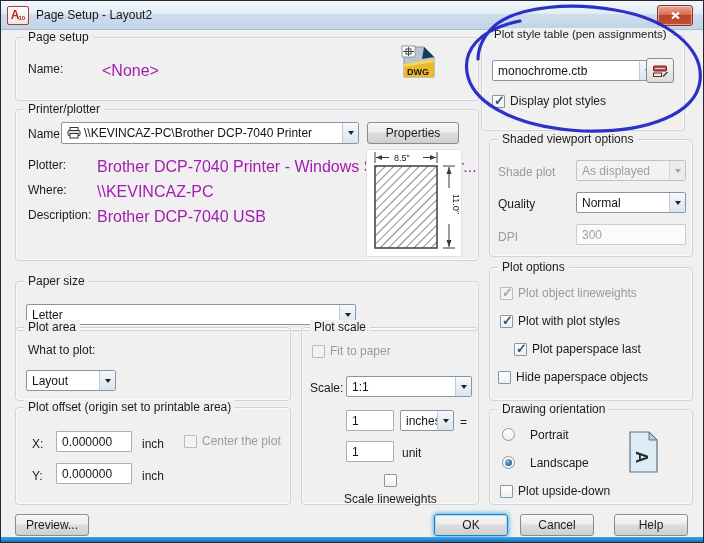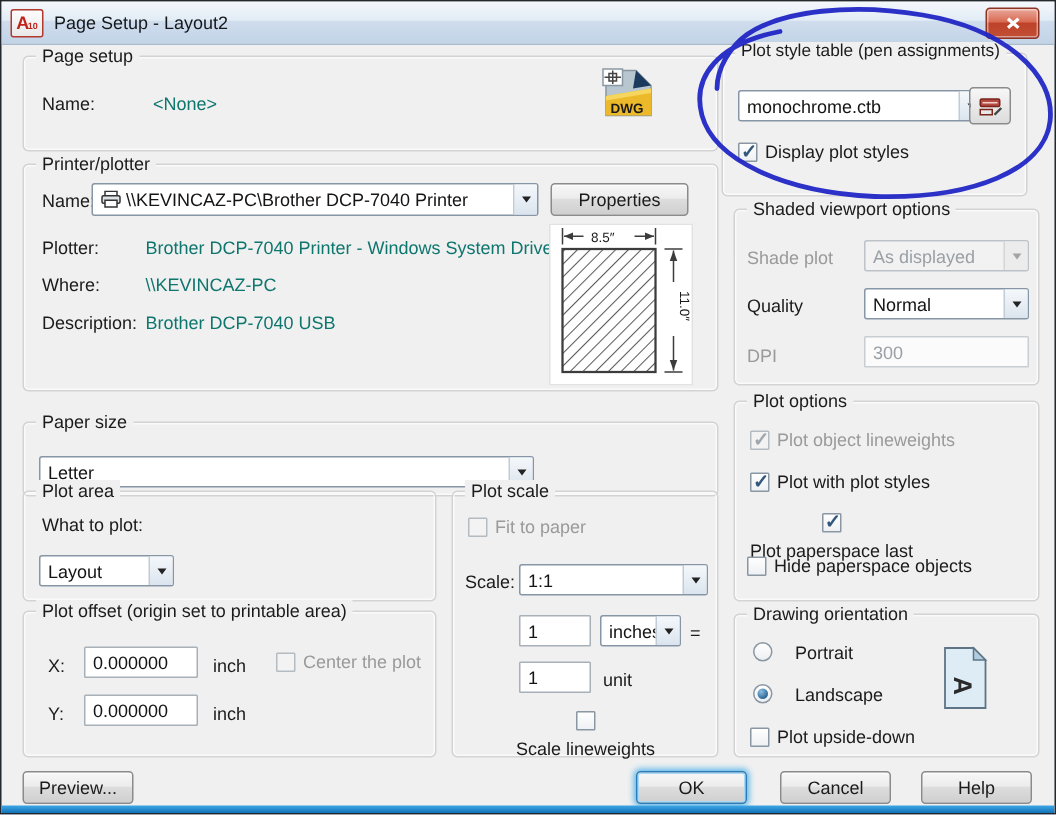--- a/index.html
+++ b/index.html
@@ -17,21 +17,21 @@
     background:linear-gradient(#e9a89b 0%,#d96b52 45%,#bd4229 50%,#c24f35 100%);
     border:1px solid #8e3222;display:flex;align-items:center;justify-content:center;
     box-shadow:inset 0 0 0 1px rgba(255,255,255,.45);}
   
   .grp{position:absolute;border:1px solid #d3d3d3;border-radius:4px;box-sizing:border-box;
     box-shadow:inset 0 0 0 1px rgba(255,255,255,.65);}
   .grp>.glabel{position:absolute;top:-8px;left:8px;background:#f0f0f0;padding:0 4px;
     font-size:12px;color:#1b1b1b;white-space:nowrap;}
   .lab{position:absolute;font-size:12px;color:#1b1b1b;white-space:nowrap;}
   .lab.dis{color:#9a9a9a;}
-  .val{position:absolute;font-size:12px;color:#0f766e;white-space:nowrap;}
+  .val{position:absolute;font-size:16px;color:#a21caf;white-space:nowrap;}
   
   .combo{position:absolute;background:#fff;border:1px solid #8796a6;border-radius:2px;
     display:flex;align-items:center;font-size:12px;color:#141414;box-sizing:border-box;padding-left:5px;}
   .combo .ctext{flex:1;white-space:nowrap;overflow:hidden;}
   .combo .abox{width:15px;align-self:stretch;display:flex;align-items:center;justify-content:center;
     background:linear-gradient(#f4f8fb,#dbe4ee);border-left:1px solid #c2ccd6;}
   .arr{width:0;height:0;border-left:3.5px solid transparent;border-right:3.5px solid transparent;border-top:4px solid #222;}
   .combo.dis{background:#f2f2f2;border-color:#bcc2c8;color:#9aa0a6;}
   .combo.dis .abox{background:#ececec;border-left-color:#d6d6d6;}
   .combo.dis .arr{border-top-color:#a4a4a4;}
@@ -261,21 +261,21 @@
   <div class="grp" style="left:488px;top:266px;width:204px;height:134px;">
     <span class="glabel">Plot options</span>
     <div class="ck dis checked" style="left:10px;top:18px;">
       <span class="box"></span>
       <span>Plot object lineweights</span>
     </div>
     <div class="ck checked" style="left:10px;top:46px;">
       <span class="box"></span>
       <span>Plot with plot styles</span>
     </div>
-    <div class="ck checked" style="left:10px;top:74px;flex-direction:column;">
+    <div class="ck checked" style="left:24px;top:74px;">
       <span class="box"></span>
       <span>Plot paperspace last</span>
     </div>
     <div class="ck" style="left:8px;top:102px;">
       <span class="box"></span>
       <span>Hide paperspace objects</span>
     </div>
   </div>
 
   <div class="grp" style="left:488px;top:408px;width:204px;height:96px;">
@@ -295,21 +295,21 @@
     <svg class="orient-icon" style="left:138px;top:20px;" width="32" height="44" viewBox="0 0 32 44">
       <polygon points="2,2 21,2 29,10 29,42 2,42" fill="#ddecf5" stroke="#5f7486" stroke-width="1.2"></polygon>
       <polygon points="21,2 29,10 21,10" fill="#b0cde0" stroke="#5f7486" stroke-width="1"></polygon>
       <text x="10" y="33" font-size="17" font-weight="bold" fill="#2a2a2a" font-family="Liberation Sans, sans-serif" transform="rotate(90 15 26)">A</text>
     </svg>
   </div>
 
   <div class="btn" style="left:14px;top:513px;width:74px;height:22px;">
     <span>Preview...</span>
   </div>
-  <div class="btn default" style="left:423px;top:513px;width:74px;height:22px;">
+  <div class="btn default" style="left:433px;top:513px;width:74px;height:22px;">
     <span>OK</span>
   </div>
   <div class="btn" style="left:519px;top:513px;width:74px;height:22px;">
     <span>Cancel</span>
   </div>
   <div class="btn" style="left:613px;top:513px;width:74px;height:22px;">
     <span>Help</span>
   </div>
 
   <div class="bottom-stripe"></div>

